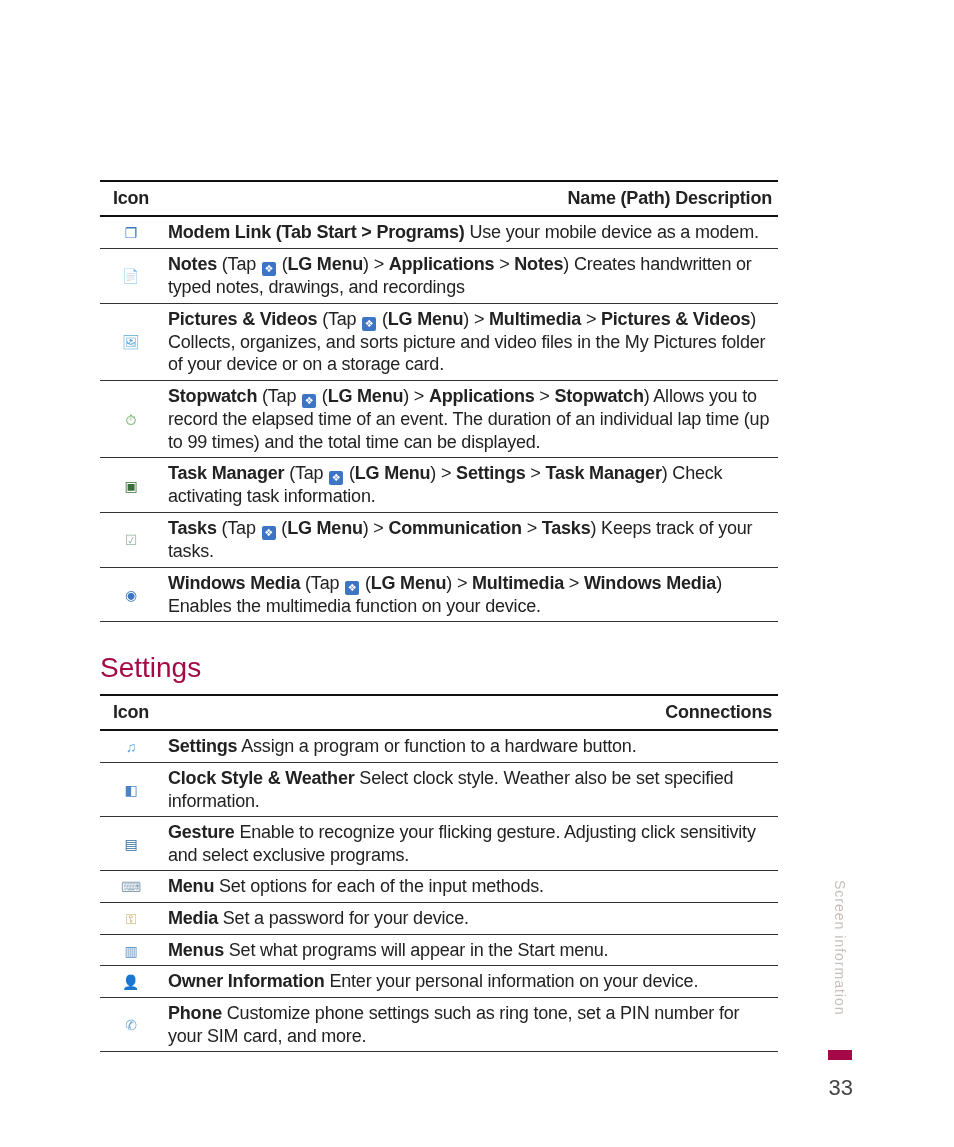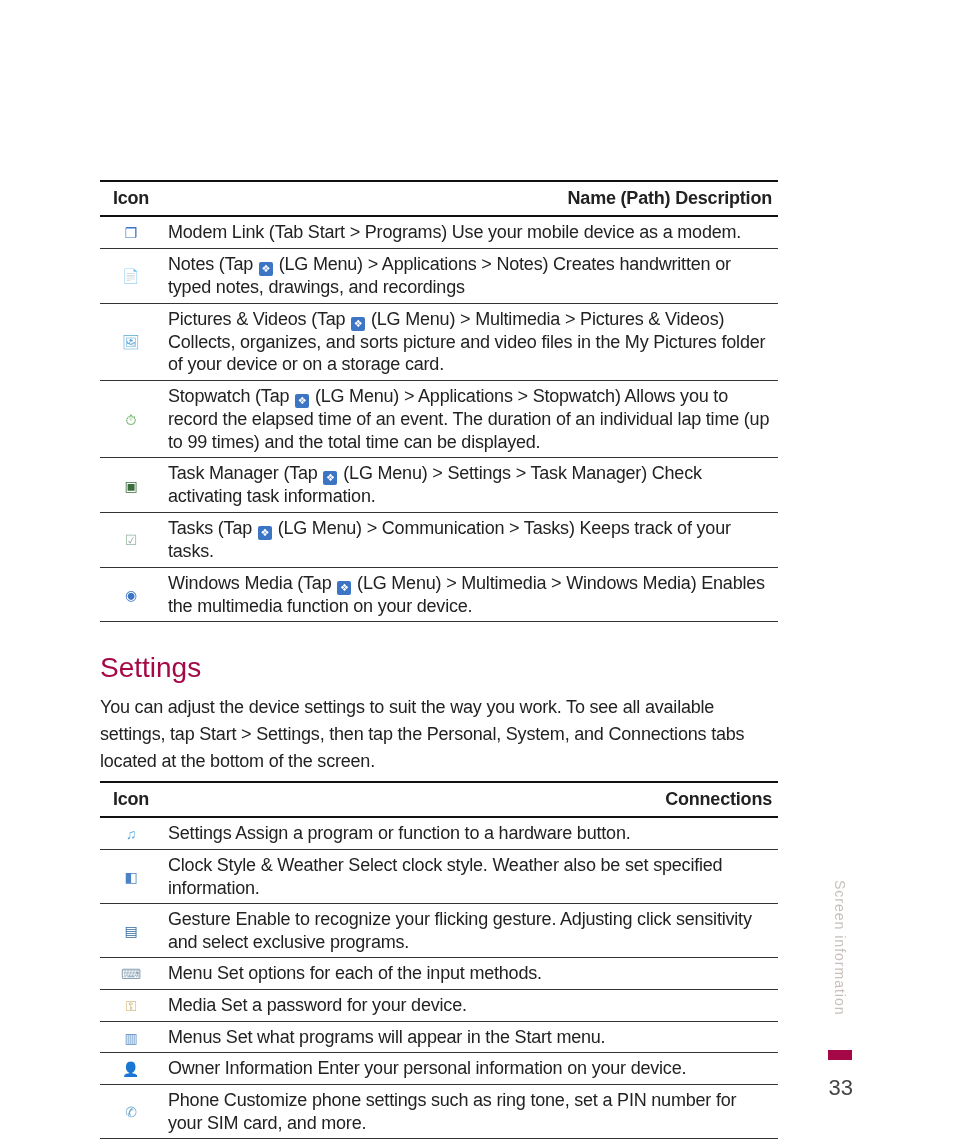--- a/index.html
+++ b/index.html
@@ -6,21 +6,21 @@
   .page{width:878px;height:1147px;position:relative;box-sizing:border-box;padding:180px 100px 40px 100px}
   table{border-collapse:collapse;width:100%;margin-bottom:30px}
   td{border-top:1px solid #333;border-bottom:1px solid #333;padding:4px 6px;vertical-align:top;font-size:18px;line-height:1.25}
   th{border-top:2px solid #111;border-bottom:2px solid #111;padding:6px;text-align:right;font-size:18px}
   .col-icon{width:50px;text-align:center;vertical-align:middle}
   .icon-box{display:inline-flex;align-items:center;justify-content:center;width:20px;height:20px;font-size:14px;color:#3b75c4}
   .section-h1{font-family:Arial,Helvetica,sans-serif;font-size:28px;font-weight:400;color:#a50846;margin:12px 0 10px 0}
   .section-h2{font-size:22px;font-weight:400;color:#a50846;margin:18px 0 10px 0}
   .body-text{font-size:18px;line-height:1.5;margin:0 0 6px 0}
   .cond{font-family:"Arial Narrow",Arial,Helvetica,sans-serif;letter-spacing:-0.2px}
-  .cond b, .cond strong{font-weight:400}
+  .cond b, .cond strong{font-weight:700}
   .inline-icon{display:inline-flex;vertical-align:-2px;width:14px;height:14px;background:#3b75c4;color:#fff;align-items:center;justify-content:center;font-size:10px;border-radius:2px;margin:0 1px}
   .side-label{position:absolute;right:30px;top:880px;writing-mode:vertical-rl;color:#c7c0bc;font-size:14px;letter-spacing:1px}
   .side-bar{position:absolute;right:26px;top:1050px;width:24px;height:10px;background:#a50846}
   .page-num{position:absolute;right:25px;bottom:46px;font-size:22px;color:#444}
 </style>
 </head>
 <body>
 
 <div class="page">
 
@@ -57,21 +57,20 @@
           <td class="cond"><b>Tasks</b> (Tap <span class="inline-icon">❖</span> (<b>LG Menu</b>) &gt; <b>Communication</b> &gt; <b>Tasks</b>) Keeps track of your tasks.</td>
         </tr>
         <tr>
           <td class="col-icon"><span class="icon-box" style="color: rgb(59, 117, 196);">◉</span></td>
           <td class="cond"><b>Windows Media</b> (Tap <span class="inline-icon">❖</span> (<b>LG Menu</b>) &gt; <b>Multimedia</b> &gt; <b>Windows Media</b>) Enables the multimedia function on your device.</td>
         </tr>
       </tbody>
   </table>
 
   <h1 class="section-h1">Settings</h1>
-  <p class="body-text cond">You can adjust the device settings to suit the way you work. To see all available settings, tap <b>Start</b> &gt; <b>Settings</b>, then tap the <b>Personal</b>, <b>System</b>, and <b>Connections</b> tabs located at the bottom of the screen.</p>
 
 
   <table>
     <thead>
       <tr>
         <th class="col-icon cond">Icon</th>
         <th class="cond">Connections</th>
       </tr>
     </thead>
     <tbody>

